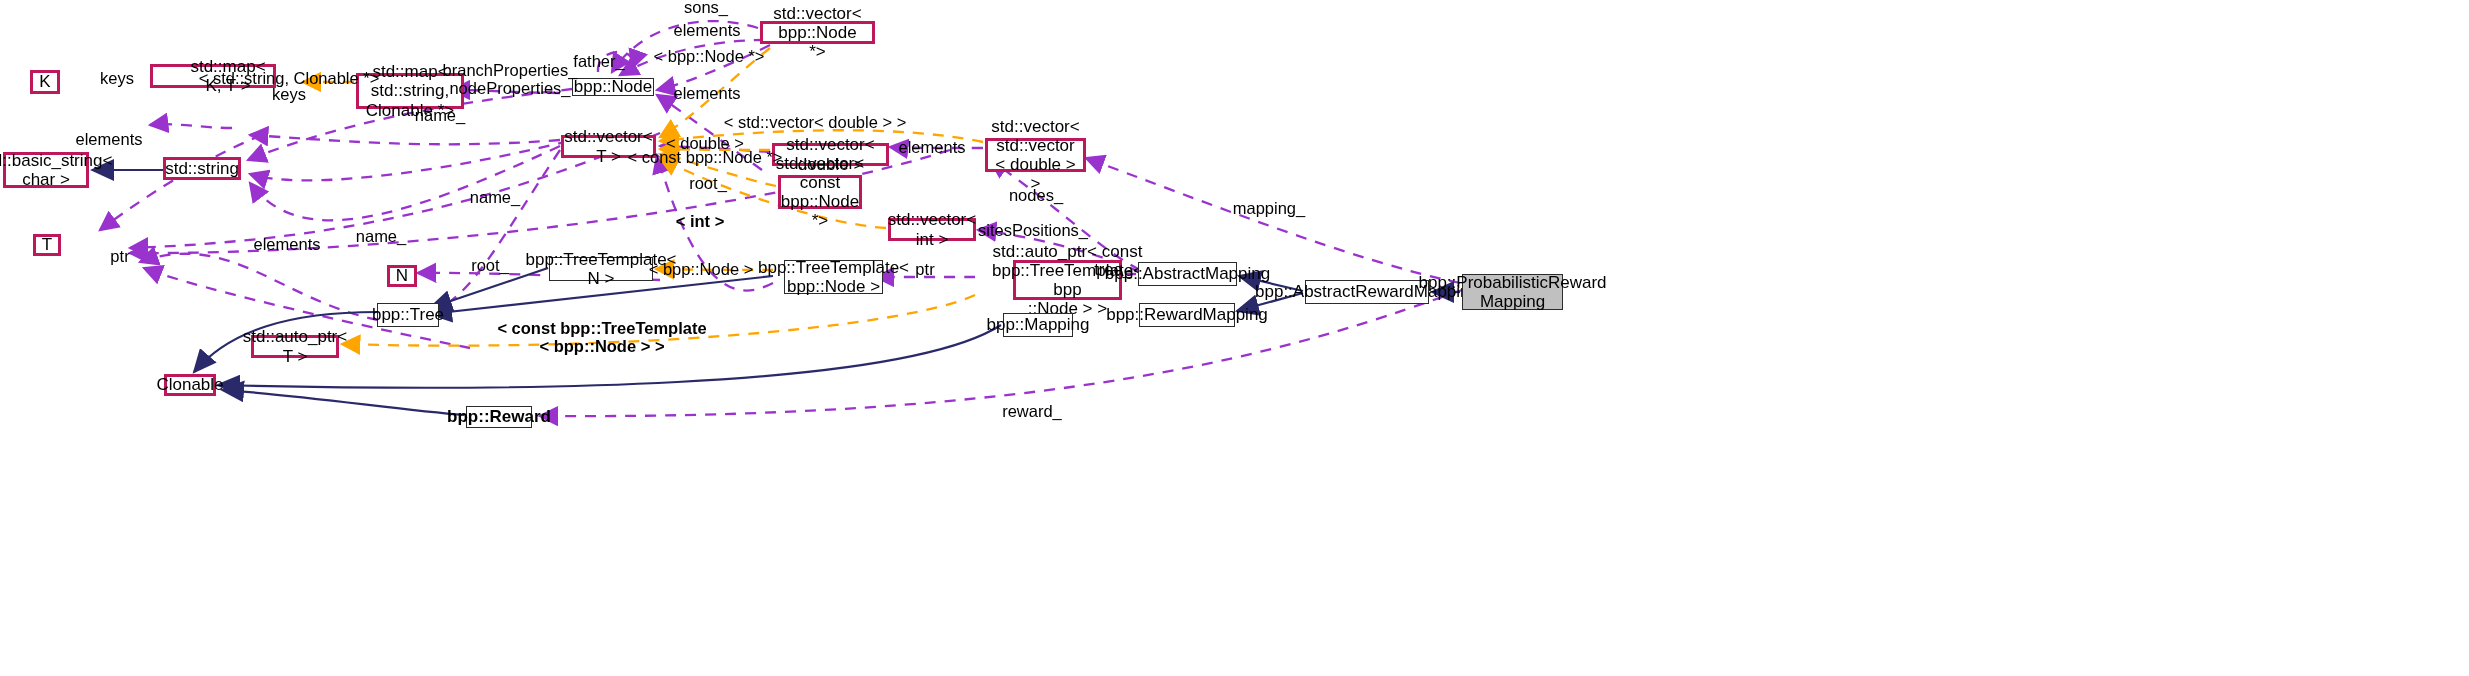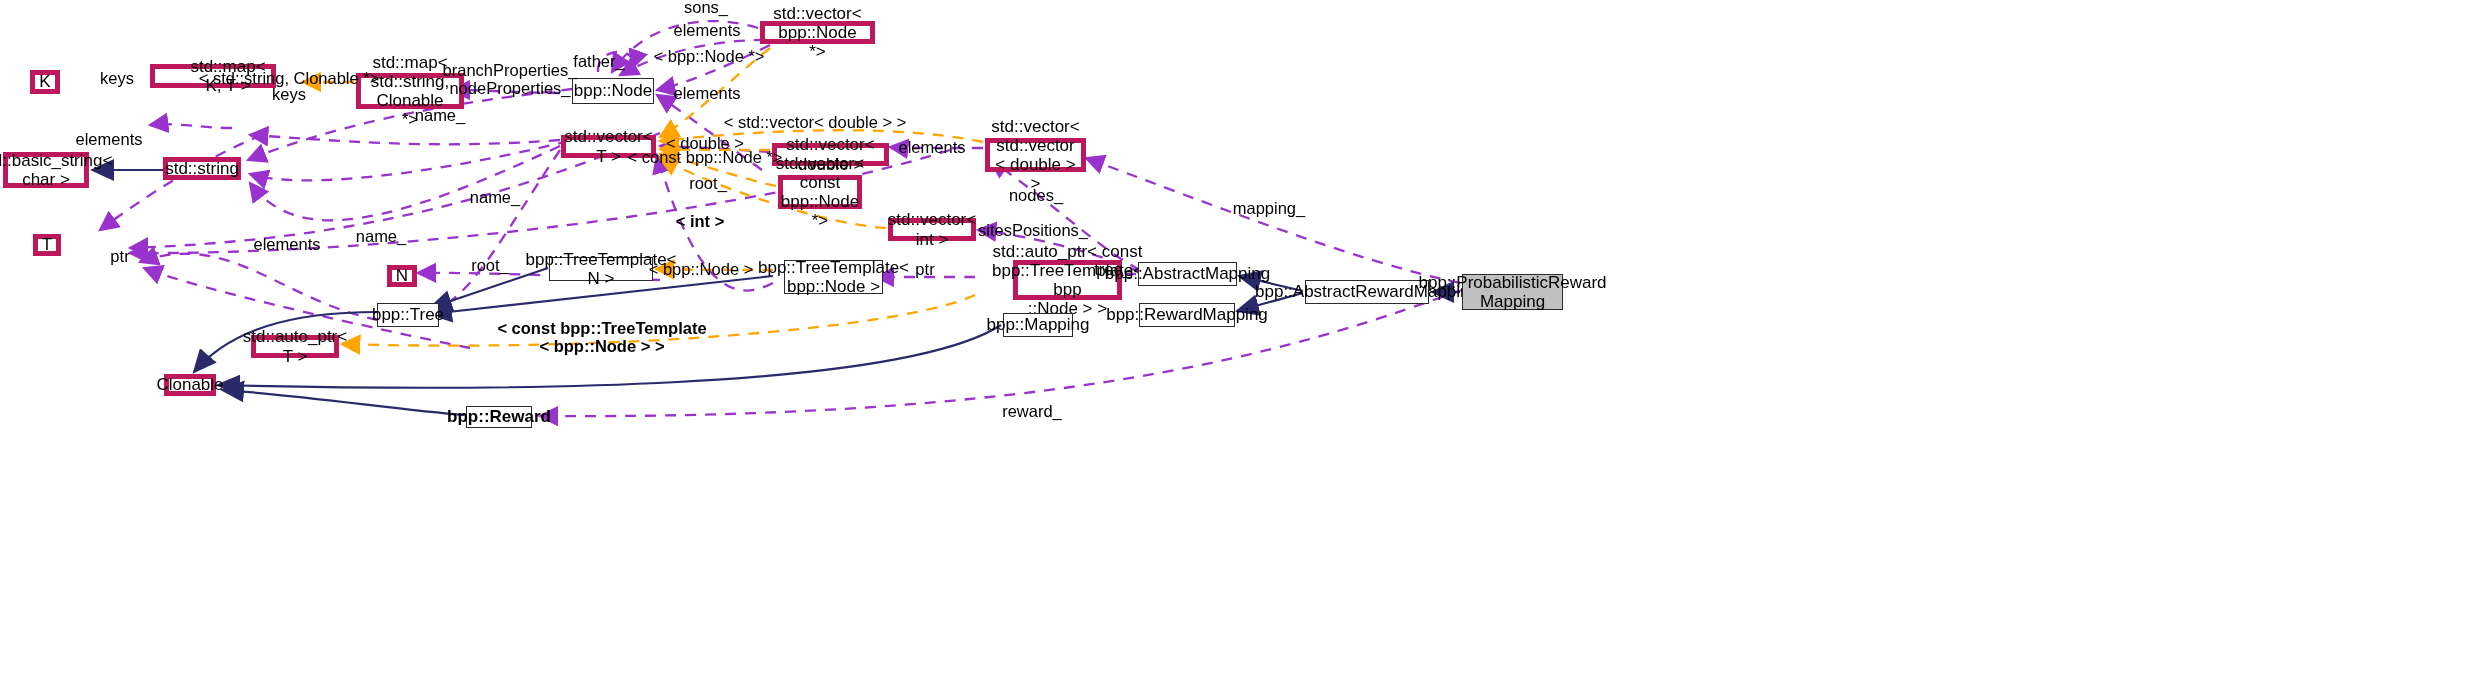--- a/index.html
+++ b/index.html
@@ -2,21 +2,21 @@
 <html><head>
 <meta charset="utf-8">
 <style>
   html,body{margin:0;padding:0;background:#ffffff;}
   #stage{position:relative;width:2469px;height:676px;background:#fff;
          font-family:"Liberation Sans","DejaVu Sans",sans-serif;overflow:hidden;}
   svg#edges{position:absolute;left:0;top:0;width:2469px;height:676px;}
   .node{position:absolute;box-sizing:border-box;display:flex;align-items:center;
         justify-content:center;text-align:center;background:#ffffff;
         font-size:17px;line-height:1.12;color:#000;padding:1px 6px;white-space:pre-line;}
-  .node.tmpl{border:5px solid #be185d;}
+  .node.tmpl{border:3px solid #be185d;}
   .node.cls{border:1.6px solid #2b2b2b;}
   .node.here{border:1.6px solid #2b2b2b;background:#c0c0c0;}
   .elabel{position:absolute;font-size:16.5px;color:#000;white-space:pre-line;
           text-align:center;line-height:1.1;transform:translate(-50%,-50%);}
 </style>
 </head>
 <body>
 
 <div id="stage">
 
@@ -85,21 +85,21 @@
       <path d="M1303,293 L1237,311"></path>
       <path d="M1460,292 L1432,292"></path>
     </g>
   </svg>
 
   <div id="nodes-layer">
       <div class="node tmpl" style="left: 30px; top: 70px; width: 30px; height: 24px;">K</div>
       <div class="node tmpl" style="left: 150px; top: 64px; width: 126px; height: 24px; padding-left: 36px;">std::map&lt; K, T &gt;</div>
       <div class="node tmpl" style="left: 356px; top: 73px; width: 108px; height: 36px;">std::map&lt; std::string,
 Clonable *&gt;</div>
-      <div class="node cls" style="left: 572px; top: 78px; width: 82px; height: 26px;">bpp::Node</div>
+      <div class="node cls" style="left: 572px; top: 78px; width: 82px; height: 18px;">bpp::Node</div>
       <div class="node tmpl" style="left: 760px; top: 21px; width: 115px; height: 23px;">std::vector&lt; bpp::Node *&gt;</div>
       <div class="node tmpl" style="left: 3px; top: 152px; width: 86px; height: 36px;">std::basic_string&lt;
 char &gt;</div>
       <div class="node tmpl" style="left: 163px; top: 157px; width: 78px; height: 23px;">std::string</div>
       <div class="node tmpl" style="left: 561px; top: 135px; width: 95px; height: 23px;">std::vector&lt; T &gt;</div>
       <div class="node tmpl" style="left: 772px; top: 143px; width: 117px; height: 23px;">std::vector&lt; double &gt;</div>
       <div class="node tmpl" style="left: 985px; top: 138px; width: 101px; height: 34px;">std::vector&lt; std::vector
 &lt; double &gt; &gt;</div>
       <div class="node tmpl" style="left: 778px; top: 175px; width: 84px; height: 34px;">std::vector&lt; const
 bpp::Node *&gt;</div>

